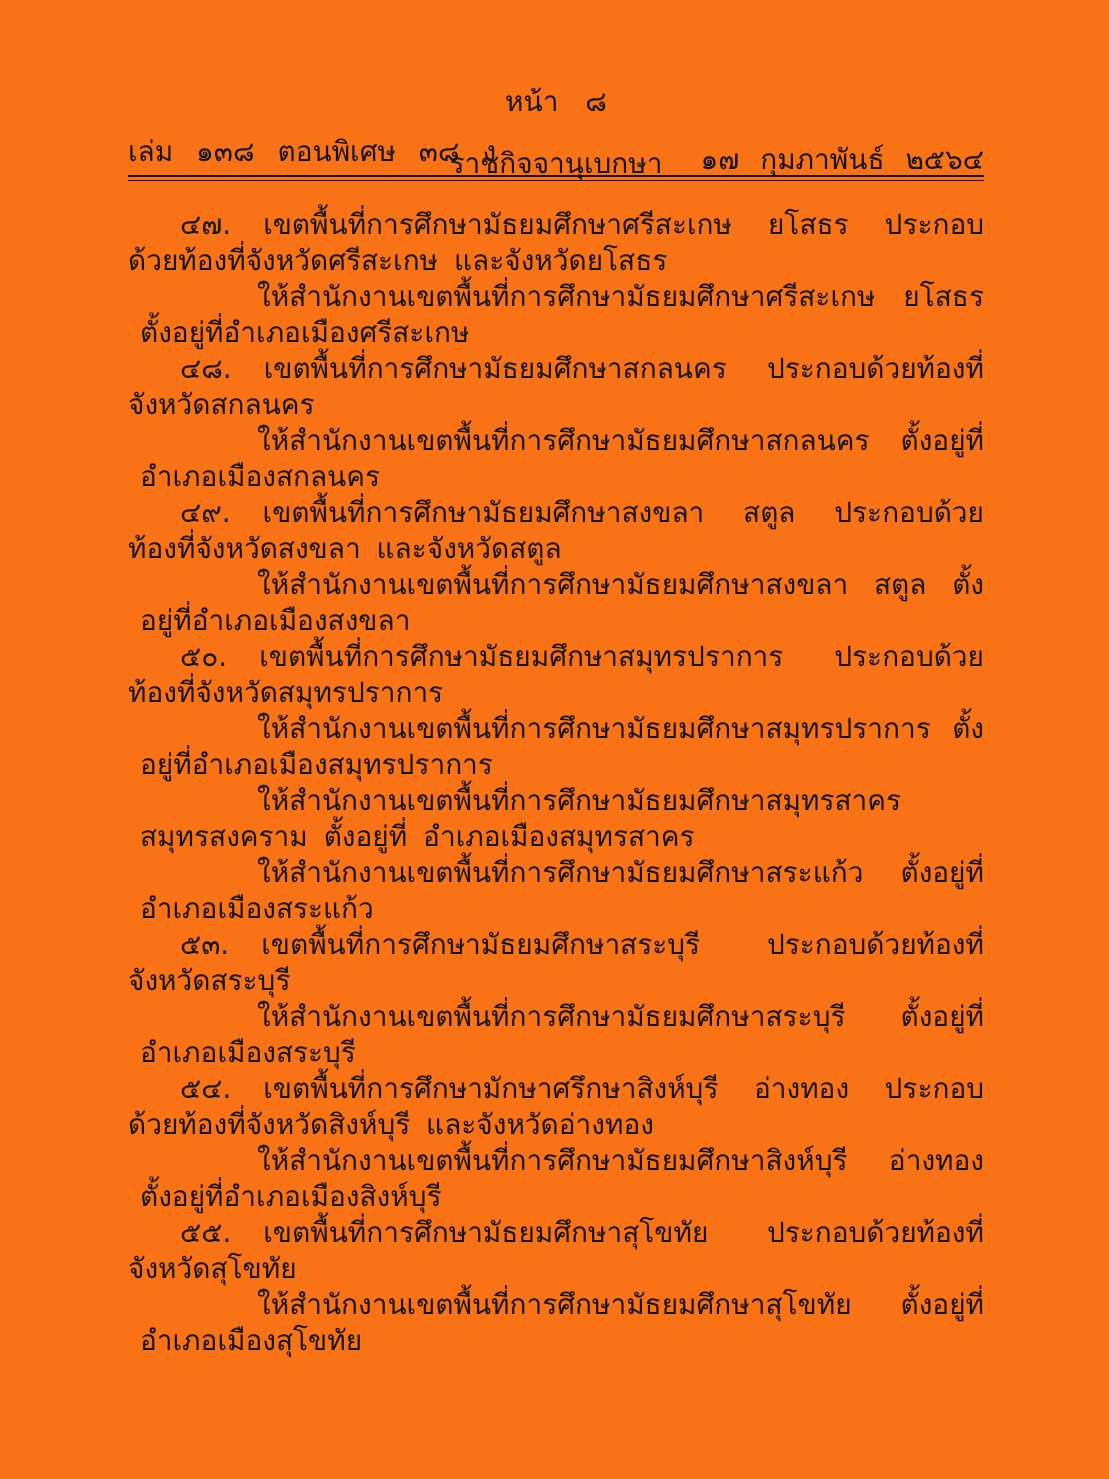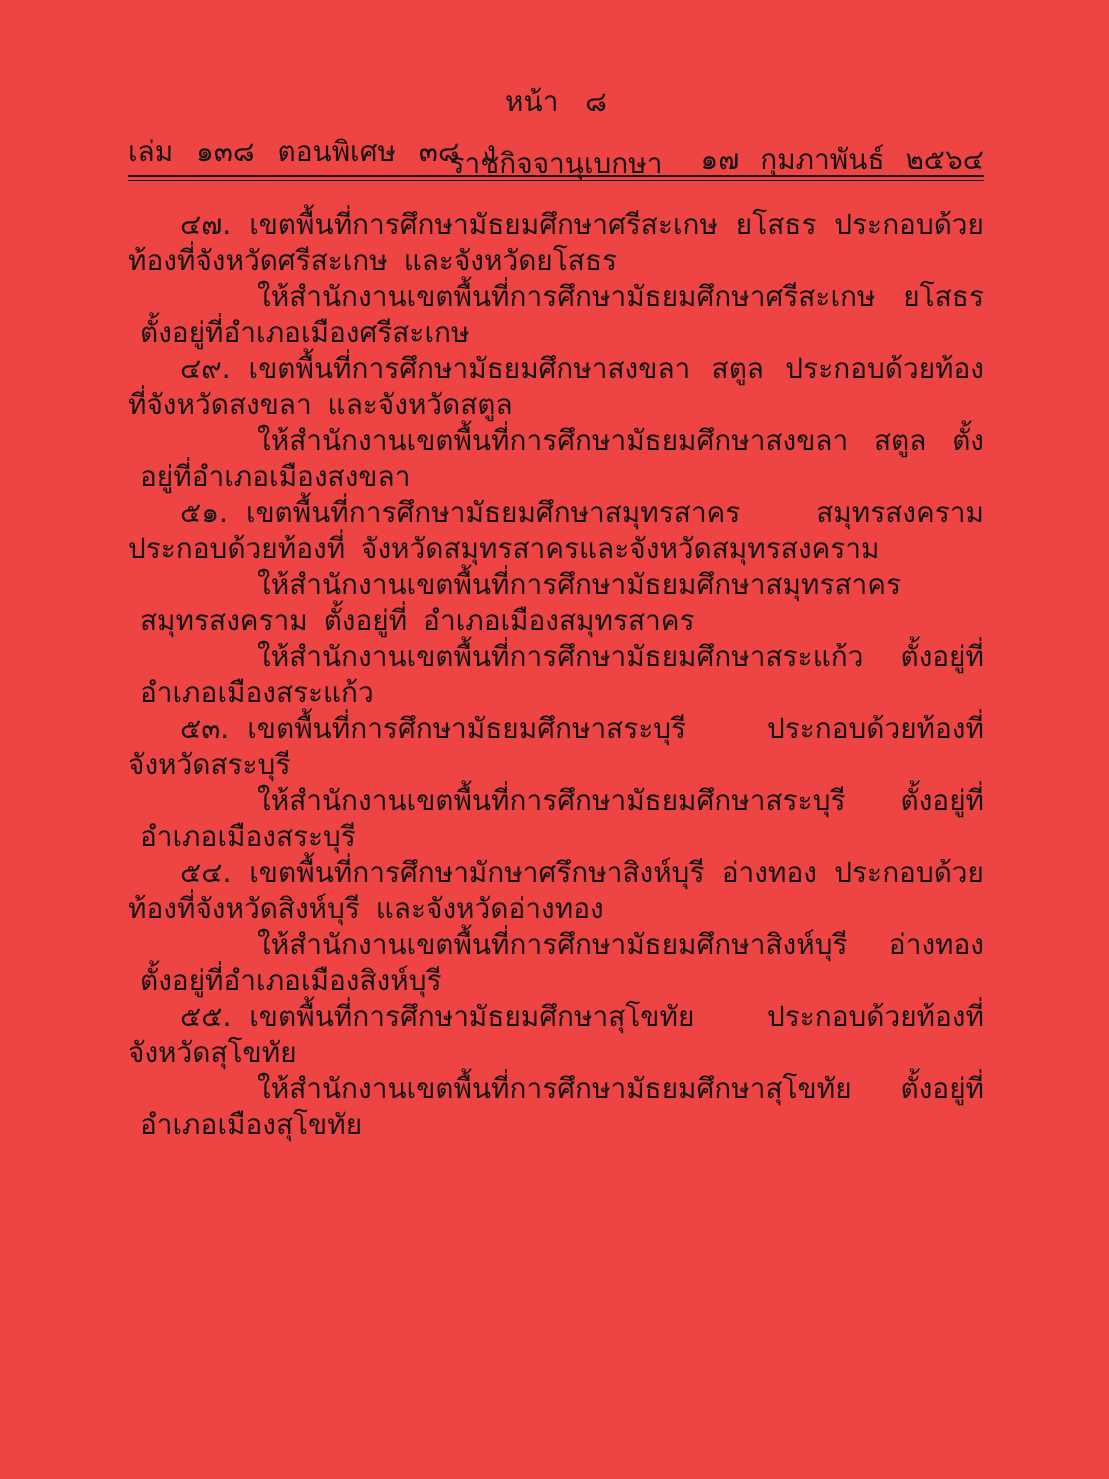--- a/index.html
+++ b/index.html
@@ -1,20 +1,20 @@
 <!DOCTYPE html>
 <html lang="th"><head>
 <meta charset="utf-8">
 <style>
   html, body { margin: 0; padding: 0; background: #ffffff; }
   .page {
     position: relative;
     width: 1109px;
     height: 1479px;
-    background: #ef4444;
+    background: #f97316;
     color: #151515;
     font-family: "DejaVu Sans", sans-serif;
     font-size: 28px;
     line-height: 36px;
     box-sizing: border-box;
     padding: 84px 125px 0 128px;
     overflow: hidden;
   }
   .page-no {
     text-align: center;
@@ -51,21 +51,21 @@
     height: 3px;
   }
   .items { margin-top: 26px; }
   .para {
     margin: 0;
     text-align: justify;
     word-spacing: 7px;
   }
   .para.area  { text-indent: 52px; }
   .para.office { text-indent: 117px; margin-left: 12px; }
-  .num { margin-right: 18px; }
+  .num { margin-right: 32px; }
 </style>
 </head>
 <body>
 
 <div class="page">
   <header>
     <div class="page-no">หน้า ๘</div>
     <div class="masthead">
       <span class="vol">เล่ม ๑๓๘ ตอนพิเศษ ๓๘ ง</span>
       <span class="gz">ราชกิจจานุเบกษา</span>
@@ -73,29 +73,36 @@
     </div>
     <div class="rule"></div>
   </header>
 
   <main class="items">
   <section class="item">
     <p class="para area"><span class="num">๔๗.</span><span class="txt">เขตพื้นที่การศึกษามัธยมศึกษาศรีสะเกษ ยโสธร ประกอบด้วยท้องที่จังหวัดศรีสะเกษ และจังหวัดยโสธร</span></p>
     <p class="para office"><span class="txt">ให้สำนักงานเขตพื้นที่การศึกษามัธยมศึกษาศรีสะเกษ ยโสธร ตั้งอยู่ที่อำเภอเมืองศรีสะเกษ</span></p>
   </section>
 
+  <section class="item">
+    <p class="para area"><span class="num">๔๘.</span><span class="txt">เขตพื้นที่การศึกษามัธยมศึกษาสกลนคร ประกอบด้วยท้องที่จังหวัดสกลนคร</span></p>
+    <p class="para office"><span class="txt">ให้สำนักงานเขตพื้นที่การศึกษามัธยมศึกษาสกลนคร ตั้งอยู่ที่อำเภอเมืองสกลนคร</span></p>
+  </section>
 
   <section class="item">
     <p class="para area"><span class="num">๔๙.</span><span class="txt">เขตพื้นที่การศึกษามัธยมศึกษาสงขลา สตูล ประกอบด้วยท้องที่จังหวัดสงขลา และจังหวัดสตูล</span></p>
     <p class="para office"><span class="txt">ให้สำนักงานเขตพื้นที่การศึกษามัธยมศึกษาสงขลา สตูล ตั้งอยู่ที่อำเภอเมืองสงขลา</span></p>
   </section>
 
+  <section class="item">
+    <p class="para area"><span class="num">๕๐.</span><span class="txt">เขตพื้นที่การศึกษามัธยมศึกษาสมุทรปราการ ประกอบด้วยท้องที่จังหวัดสมุทรปราการ</span></p>
+    <p class="para office"><span class="txt">ให้สำนักงานเขตพื้นที่การศึกษามัธยมศึกษาสมุทรปราการ ตั้งอยู่ที่อำเภอเมืองสมุทรปราการ</span></p>
+  </section>
 
   <section class="item">
-    <p class="para area"><span class="num">๕๑.</span><span class="txt">เขตพื้นที่การศึกษามัธยมศึกษาสมุทรสาคร สมุทรสงคราม ประกอบด้วยท้องที่ จังหวัดสมุทรสาครและจังหวัดสมุทรสงคราม</span></p>
     <p class="para office"><span class="txt">ให้สำนักงานเขตพื้นที่การศึกษามัธยมศึกษาสมุทรสาคร สมุทรสงคราม ตั้งอยู่ที่ อำเภอเมืองสมุทรสาคร</span></p>
   </section>
 
   <section class="item">
     <p class="para office"><span class="txt">ให้สำนักงานเขตพื้นที่การศึกษามัธยมศึกษาสระแก้ว ตั้งอยู่ที่อำเภอเมืองสระแก้ว</span></p>
   </section>
 
   <section class="item">
     <p class="para area"><span class="num">๕๓.</span><span class="txt">เขตพื้นที่การศึกษามัธยมศึกษาสระบุรี ประกอบด้วยท้องที่จังหวัดสระบุรี</span></p>
     <p class="para office"><span class="txt">ให้สำนักงานเขตพื้นที่การศึกษามัธยมศึกษาสระบุรี ตั้งอยู่ที่อำเภอเมืองสระบุรี</span></p>

